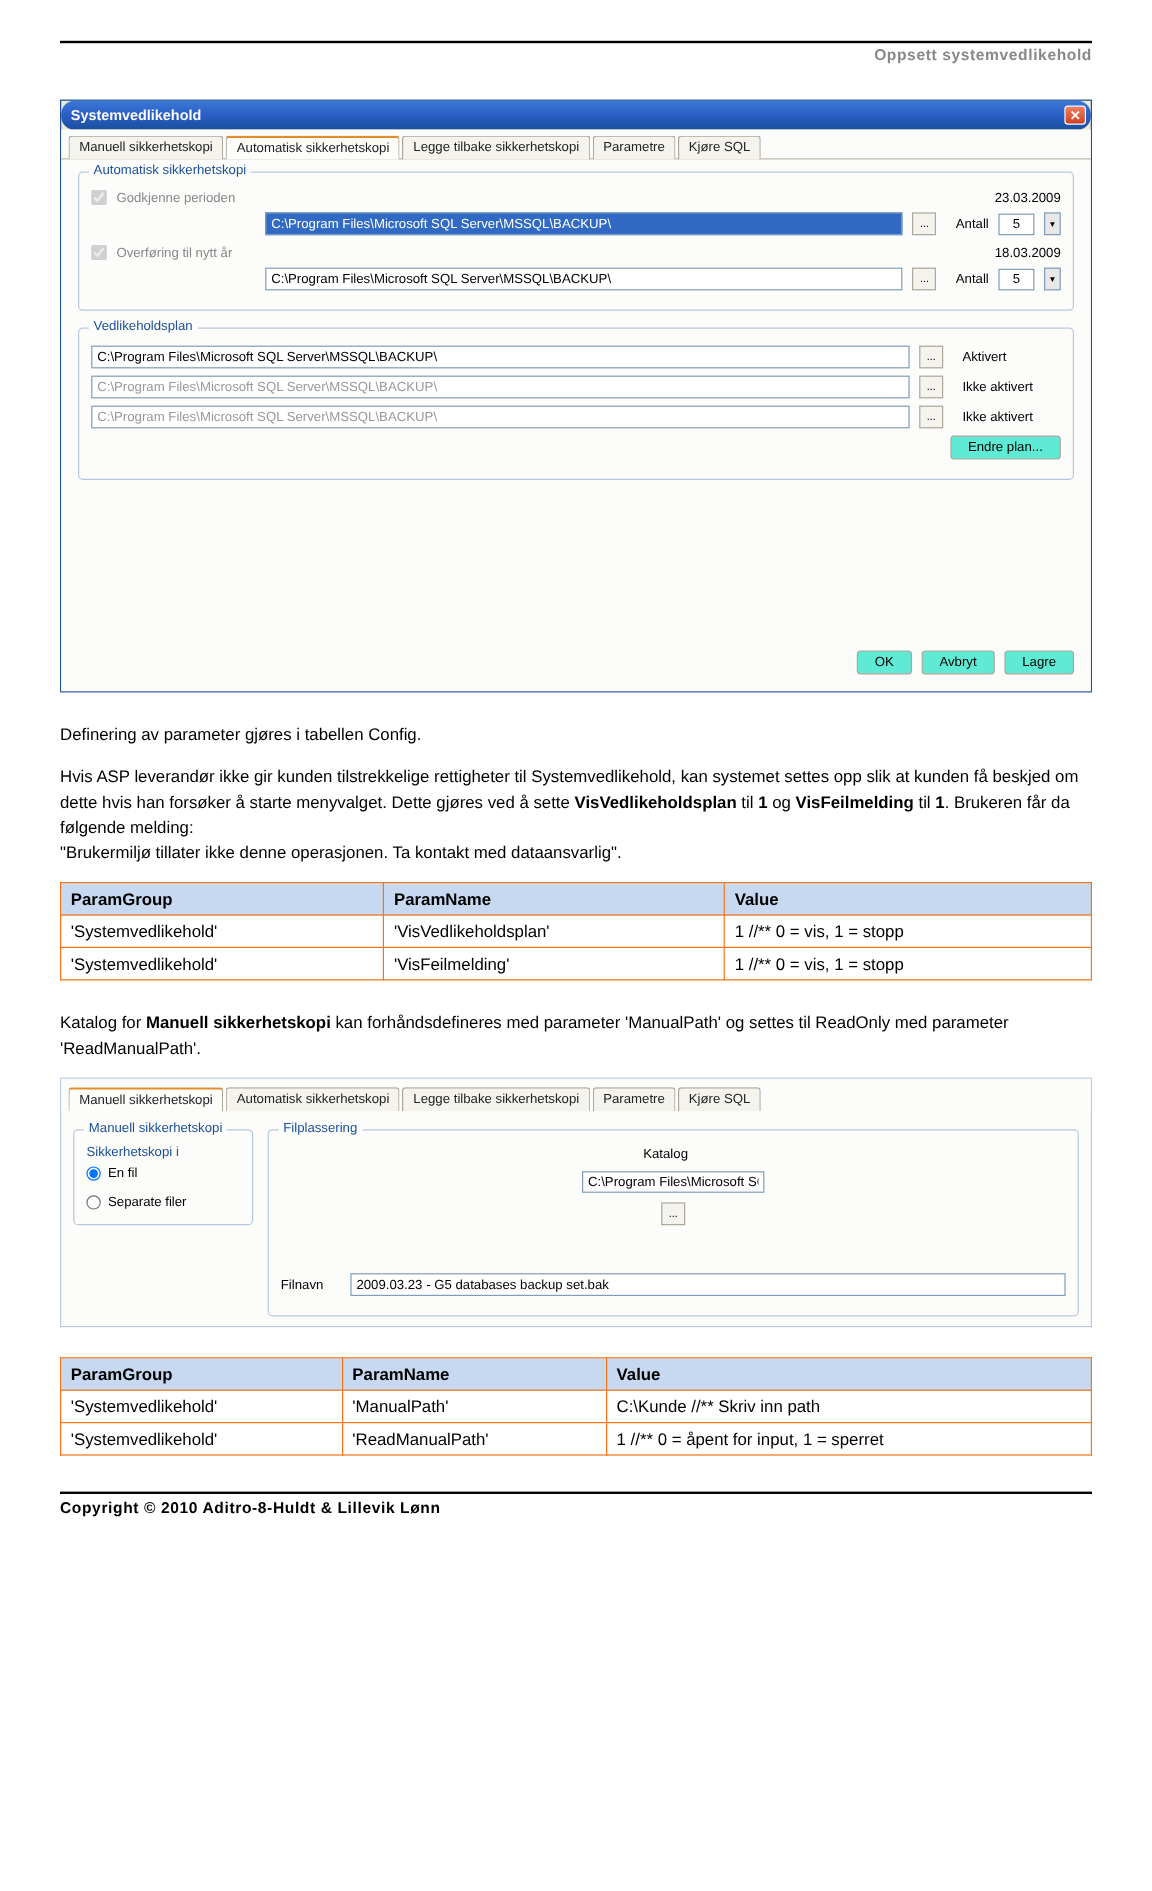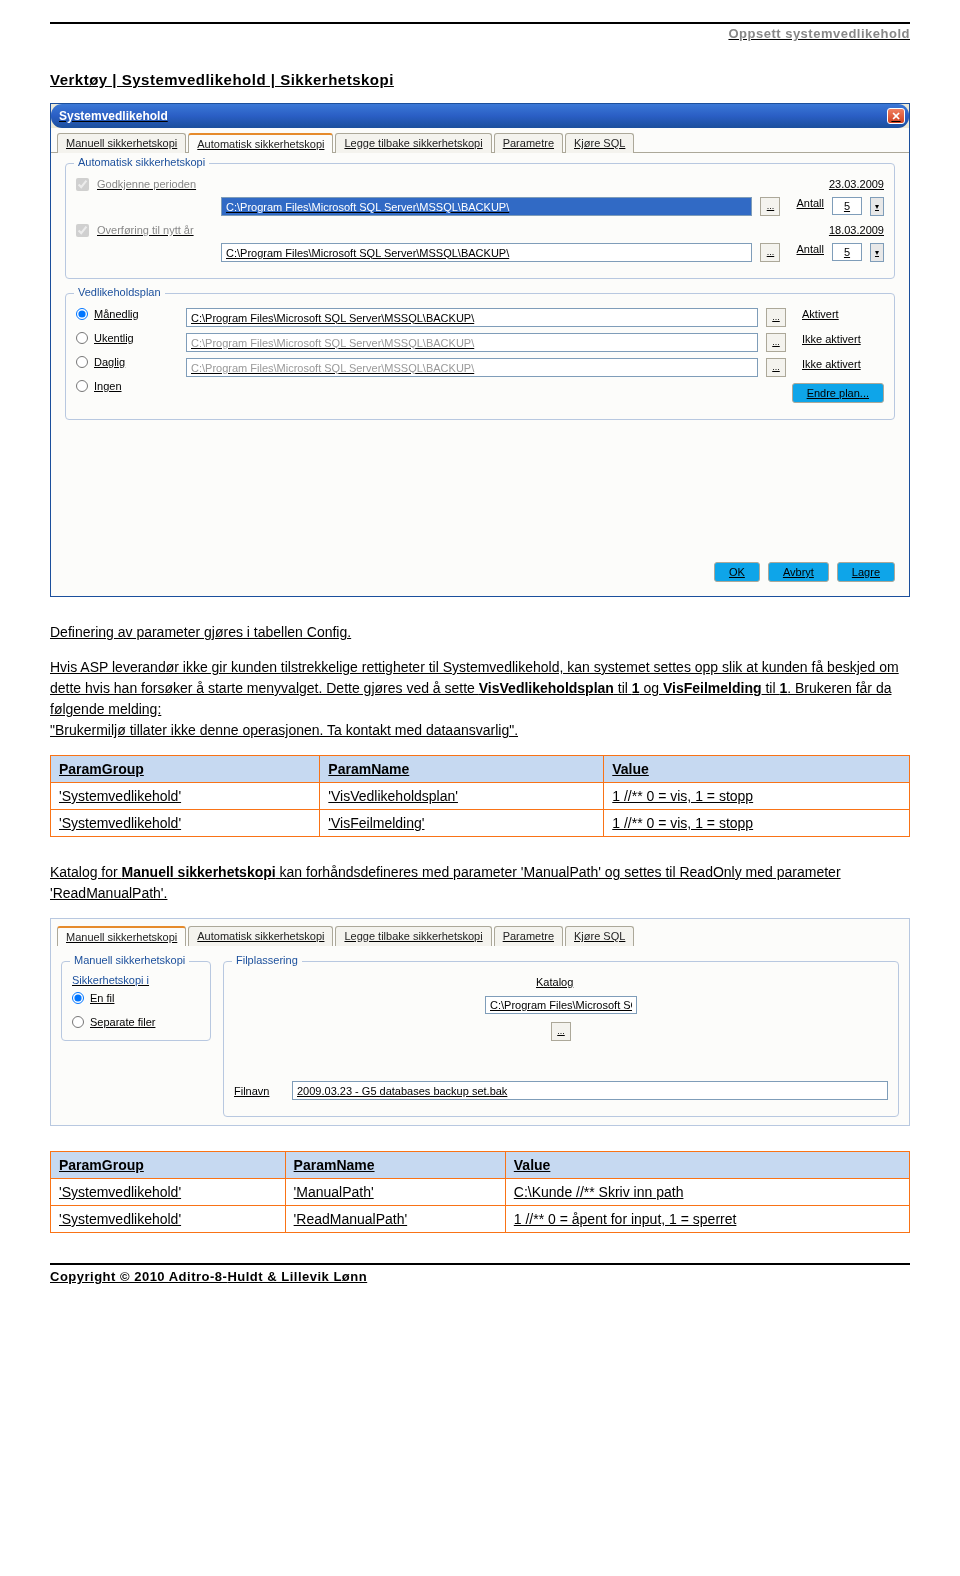--- a/index.html
+++ b/index.html
@@ -1,57 +1,57 @@
 <!DOCTYPE html>
 <html><head>
 <meta charset="utf-8">
 <style>
   * { box-sizing: border-box; margin: 0; padding: 0; }
   body { font-family: Verdana, Arial, sans-serif; background: #fff; width: 960px; margin: 0 auto; color: #000; }
-  .page { padding: 22px 50px 40px 50px; min-height: 1530px; position: relative; text-decoration: underline; }
+  .page { padding: 34px 50px 40px 50px; min-height: 1530px; position: relative; }
   .header-line { border-top: 2px solid #000; margin-bottom: 2px; }
   .header-text { text-align: right; color: #888; font-size: 13px; font-weight: bold; letter-spacing: 0.5px; margin-bottom: 30px; }
   .breadcrumb { font-size: 15px; font-weight: bold; letter-spacing: 0.5px; margin-bottom: 15px; }
 
   
   .win { border: 1px solid #1b4f9c; font-family: Tahoma, Arial, sans-serif; font-size: 11px; background: #ece9d8; margin-bottom: 25px; }
   .titlebar { background: linear-gradient(to bottom, #3b78d6, #2a5ec4 50%, #1b4f9c); color: #fff; height: 24px; display: flex; align-items: center; padding: 0 4px; border-radius: 11px; }
   .titlebar-title { flex: 1; font-weight: bold; padding-left: 4px; font-size: 12px; }
   .close-btn { width: 18px; height: 16px; background: linear-gradient(to bottom, #f08060, #d04020); border: 1px solid #fff; border-radius: 3px; display: flex; align-items: center; justify-content: center; }
   .close-x { color: #fff; font-weight: bold; font-size: 11px; }
   .tabbar { display: flex; background: #fcfcfa; padding: 4px 6px 0 6px; border-bottom: 1px solid #aca899; gap: 2px; }
   .tab { border: 1px solid #aca899; border-bottom: none; padding: 3px 8px; background: #f4f3ee; border-radius: 3px 3px 0 0; color: #222; cursor: pointer; position: relative; top: 1px; }
   .tab.active { background: #fcfcfa; border-top: 2px solid #e68b2c; }
   .tab-content { background: #fcfcfa; padding: 10px 14px; }
   .tabbar2 { display: flex; background: #fcfcfa; padding: 6px 6px 0 6px; margin-bottom: 8px; gap: 2px; }
 
   .fieldset { border: 1px solid #b8c8e0; border-radius: 4px; padding: 8px 10px 10px 10px; margin-bottom: 14px; position: relative; }
   .legend { color: #1b4f9c; font-size: 11px; background: #fcfcfa; padding: 0 4px; position: absolute; top: -8px; left: 8px; }
 
-  .row { display: flex; align-items: flex-start; margin-bottom: 6px; gap: 8px; }
+  .row { display: flex; align-items: center; margin-bottom: 6px; gap: 8px; }
   .chk { width: 13px; height: 13px; }
   .chklbl { color: #888; width: 120px; }
   .textfield { flex: 1; border: 1px solid #7f9db9; padding: 2px 4px; background: #fff; font-size: 11px; height: 19px; }
   .textfield.blue { background: #316ac5; color: #fff; }
   .textfield.ro { color: #999; background: #fff; }
   .browse { width: 20px; height: 19px; border: 1px solid #aca899; background: #f4f3ee; font-size: 9px; text-align: center; line-height: 16px; }
   .date { width: 70px; text-align: right; }
   .antall-lbl { margin-left: 8px; }
   .antall-val { border: 1px solid #7f9db9; padding: 2px 4px; width: 30px; text-align: center; background: #fff; }
   .dd { width: 14px; height: 19px; border: 1px solid #7f9db9; background: #e8e8e8; display: flex; align-items: center; justify-content: center; font-size: 8px; }
 
   .radio-col { width: 100px; }
   .radio-row { display: flex; align-items: center; margin-bottom: 12px; gap: 6px; }
   .radio { width: 12px; height: 12px; }
   .status { width: 90px; padding-left: 8px; }
   .plan-grid { display: flex; gap: 10px; }
   .plan-paths { flex: 1; }
 
   .btnrow { display: flex; justify-content: flex-end; gap: 8px; padding: 8px 0 4px 0; }
-  .btn { border: 1px solid #aca899; background: #0ea5e9; padding: 3px 14px; border-radius: 3px; font-size: 11px; cursor: pointer; }
+  .btn { border: 1px solid #aca899; background: #5eead4; padding: 3px 14px; border-radius: 3px; font-size: 11px; cursor: pointer; }
 
   
   .para { font-size: 14px; line-height: 1.5; margin-bottom: 14px; margin-top: 13px; }
   .bold { font-weight: bold; }
 
   
   table.ptable { border-collapse: collapse; width: 100%; margin-bottom: 25px; font-size: 14px; }
   table.ptable th, table.ptable td { border: 1px solid #f97316; padding: 5px 8px; text-align: left; }
   table.ptable th { background: #c6d9f1; font-weight: bold; }
 
@@ -66,21 +66,20 @@
   
   .footer { border-top: 2px solid #000; display: flex; justify-content: flex-start; font-size: 13px; font-weight: bold; letter-spacing: 0.5px; padding-top: 4px; margin-top: 30px; }
 </style>
 </head>
 <body>
 
 <div class="page">
   <div class="header-line"></div>
   <div class="header-text">Oppsett systemvedlikehold</div>
 
-  <div class="breadcrumb">Verktøy | Systemvedlikehold | Sikkerhetskopi</div>
 
   <div class="win">
     <div class="titlebar">
       <span class="titlebar-title">Systemvedlikehold</span>
       <div class="close-btn">
           <span class="close-x">✕</span>
         </div>
     </div>
     <div class="tabbar">
       <div class="tab">Manuell sikkerhetskopi</div>
@@ -119,38 +118,20 @@
           <div class="browse">...</div>
           <span class="antall-lbl">Antall</span>
           <span class="antall-val">5</span>
           <div class="dd">▾</div>
         </div>
       </div>
 
       <div class="fieldset">
         <span class="legend">Vedlikeholdsplan</span>
         <div class="plan-grid" style="margin-top:6px;">
-          <div class="radio-col">
-            <div class="radio-row">
-                <input type="radio" class="radio" checked="" style="">
-                <span>Månedlig</span>
-              </div>
-            <div class="radio-row">
-                <input type="radio" class="radio" style="">
-                <span>Ukentlig</span>
-              </div>
-            <div class="radio-row">
-                <input type="radio" class="radio" style="">
-                <span>Daglig</span>
-              </div>
-            <div class="radio-row">
-                <input type="radio" class="radio" style="">
-                <span>Ingen</span>
-              </div>
-          </div>
           <div class="plan-paths">
             <div class="row">
                 <input class="textfield" value="C:\Program Files\Microsoft SQL Server\MSSQL\BACKUP\" style="">
                 <div class="browse">...</div>
                 <span class="status">Aktivert</span>
               </div>
             <div class="row">
                 <input class="textfield ro" value="C:\Program Files\Microsoft SQL Server\MSSQL\BACKUP\" style="">
                 <div class="browse">...</div>
                 <span class="status">Ikke aktivert</span>

